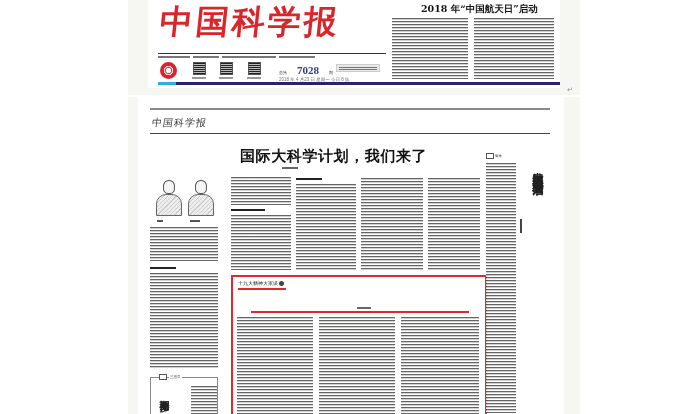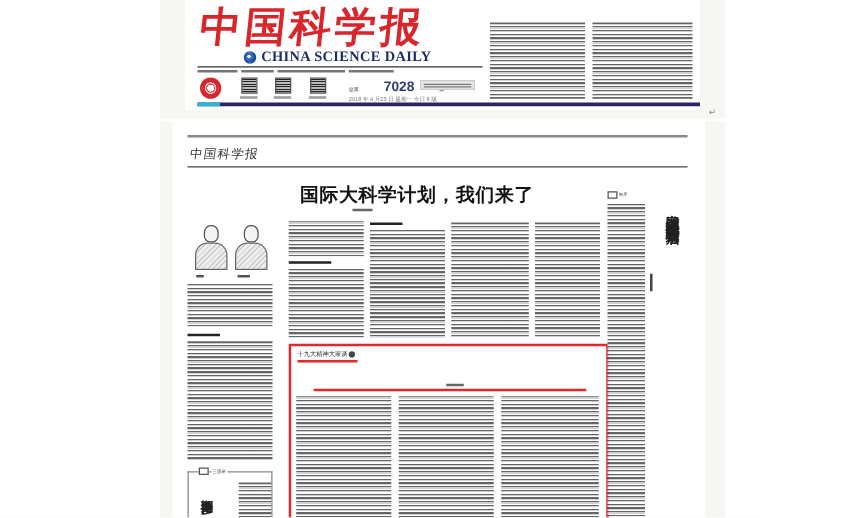--- a/index.html
+++ b/index.html
@@ -13,21 +13,21 @@
   .eng-title { position: absolute; left: 47px; top: 40px; font-family: "Liberation Serif", serif; font-weight: bold; font-size: 11.5px; color: #1d2f6a; letter-spacing: .3px; display: flex; align-items: center; gap: 4px; }
   .eng-title .globe { width: 10px; height: 10px; border-radius: 50%; background: radial-gradient(circle at 40% 40%, #fff 18%, #3a7cc6 22%, #1d4e9a 70%); border: 1px solid #1d4e9a; }
   .rule1 { position: absolute; left: 10px; top: 53px; width: 228px; height: 1px; background: #333; }
   .tagline { position: absolute; left: 10px; top: 55px; width: 228px; height: 4px; display: flex; gap: 3px; }
   .tagline span { height: 2px; background: #777; display: block; margin-top: 1px; }
   .logo-circle { position: absolute; left: 12px; top: 62px; width: 17px; height: 17px; border-radius: 50%; border: 2px solid #d9262b; background: radial-gradient(circle, #fff 28%, #d9262b 32%, #fff 48%, #d9262b 52%); }
   .qr { position: absolute; top: 62px; width: 13px; height: 13px; background:
         repeating-linear-gradient(0deg, #222 0 1px, #bbb 1px 2px),
         repeating-linear-gradient(90deg, #444 0 1px, transparent 1px 2px); border: 1px solid #555; }
   .qr-cap { position: absolute; top: 77px; width: 14px; height: 2px; background: #999; }
-  .issue { position: absolute; left: 131px; top: 64px; font-family: Liberation Sans, sans-serif; color: #2d3e74; display: flex; align-items: baseline; gap: 20px; }
+  .issue { position: absolute; left: 131px; top: 64px; font-family: Liberation Serif, serif; color: #2d3e74; display: flex; align-items: baseline; gap: 10px; }
   .issue .pre, .issue .post { font-size: 4px; color: #333; }
   .issue .num { font-size: 11px; font-weight: bold; }
   .dateline { position: absolute; left: 131px; top: 77px; font-family: "Liberation Sans", sans-serif; font-size: 4.5px; color: #777; white-space: nowrap; }
   .infobox { position: absolute; left: 188px; top: 64px; width: 44px; height: 8px; background: #e8e8e8; border: 1px solid #ccc; }
   .infobox i { display: block; height: 1px; margin: 1.5px 2px; background: #777; }
   .bluebar { position: absolute; left: 10px; top: 82px; width: 402px; height: 3px; background: #2a2466; }
   .bluebar .cyan { position: absolute; left: 0; top: 0; width: 18px; height: 3px; background: #2eb3d8; }
   .front-headline { position: absolute; left: 273px; top: 3px; font-family: "DejaVu Serif", serif; font-weight: bold; font-size: 9.5px; color: #111; white-space: nowrap; }
   .textblock { position: absolute; background:
         repeating-linear-gradient(180deg, #4a4a4a 0 1px, #c8c8c8 1px 2px, #fff 2px 3px); opacity: .85; }
@@ -73,24 +73,20 @@
   .expect-box .tab { position: absolute; left: 8px; top: -4px; width: 8px; height: 6px; border: 1px solid #555; background: #fff; }
   .expect-box .tabtxt { position: absolute; left: 18px; top: -3px; font-size: 3.5px; color: #333; background: #fff; padding: 0 1px; font-family: "DejaVu Sans", sans-serif; }
   .expect-title { position: absolute; left: 21px; top: 295px; writing-mode: vertical-rl; font-family: "DejaVu Serif", serif; font-weight: bold; font-size: 10px; color: #222; line-height: 11px; letter-spacing: .5px; }
 </style>
 </head>
 <body>
 
 <div class="frame1"></div>
 <div class="page1">
   <div class="masthead">中国科学报</div>
-  <div class="eng-title">
-    <span class="globe"></span>
-    <span>CHINA SCIENCE DAILY</span>
-  </div>
   <div class="rule1"></div>
   <div class="tagline">
     <span style="width:32px"></span>
       <span style="width:26px"></span>
       <span style="width:54px"></span>
       <span style="width:36px"></span>
   </div>
   <div class="logo-circle"></div>
   <div class="qr" style="left:45px"></div>
   <div class="qr-cap" style="left:44px"></div>
@@ -101,20 +97,21 @@
   <div class="issue">
     <span class="pre">总第</span>
     <span class="num">7028</span>
     <span class="post">期</span>
   </div>
   <div class="infobox">
       <i></i>
       <i></i>
     </div>
   <div class="dateline">2018 年 4 月23 日   星期一   今日 8 版</div>
+  <div class="front-headline">2018 年“中国航天日”启动</div>
   <div class="textblock" style="left:244px;top:18px;width:76px;height:61px"></div>
   <div class="textblock" style="left:326px;top:18px;width:80px;height:61px"></div>
   <div class="bluebar">
       <div class="cyan"></div>
     </div>
 </div>
 <div class="return-mark">↵</div>
 
 <div class="frame2"></div>
 <div class="page2">

